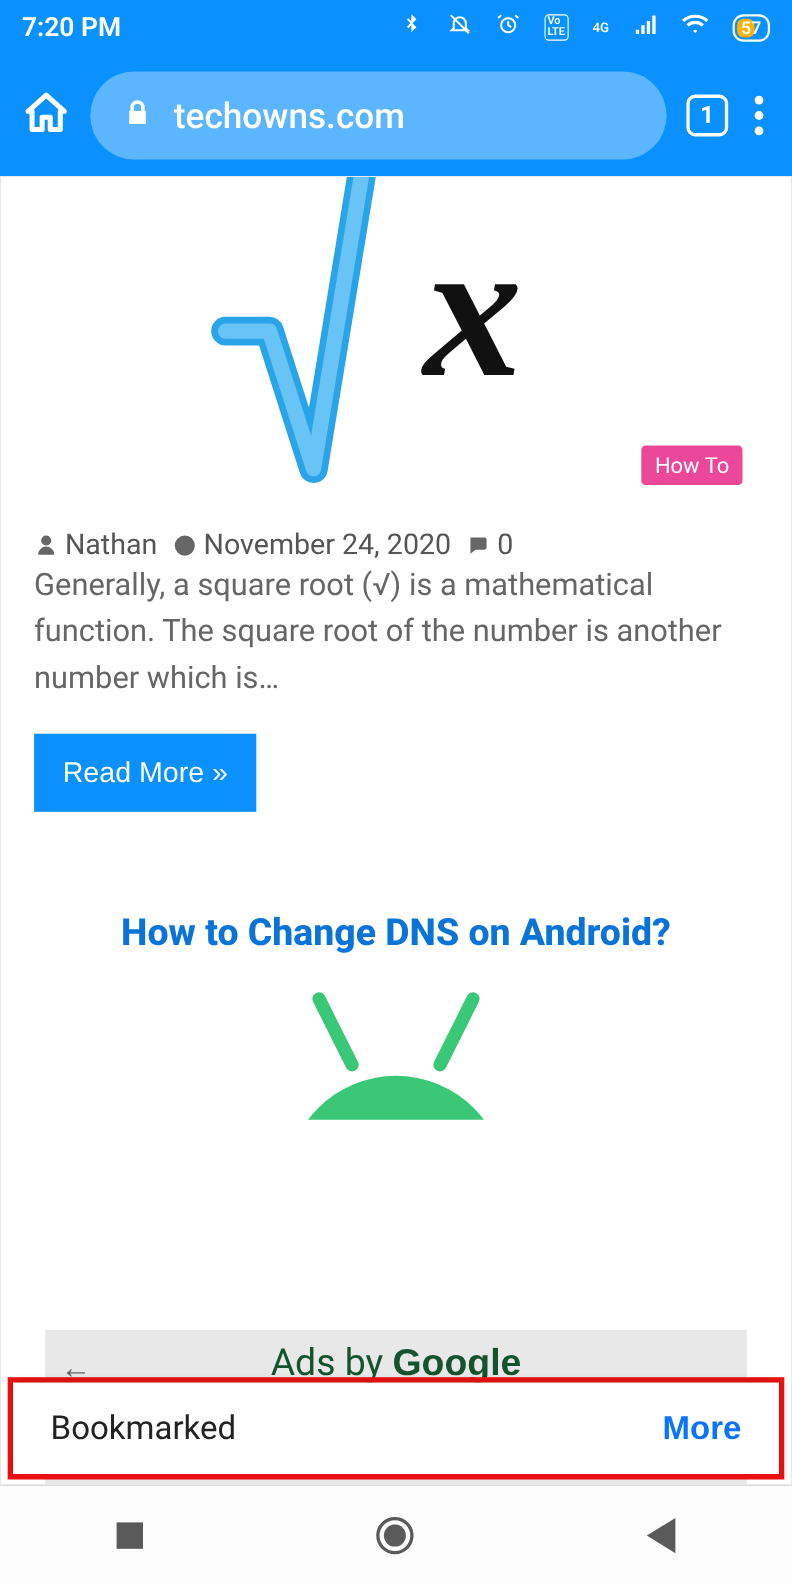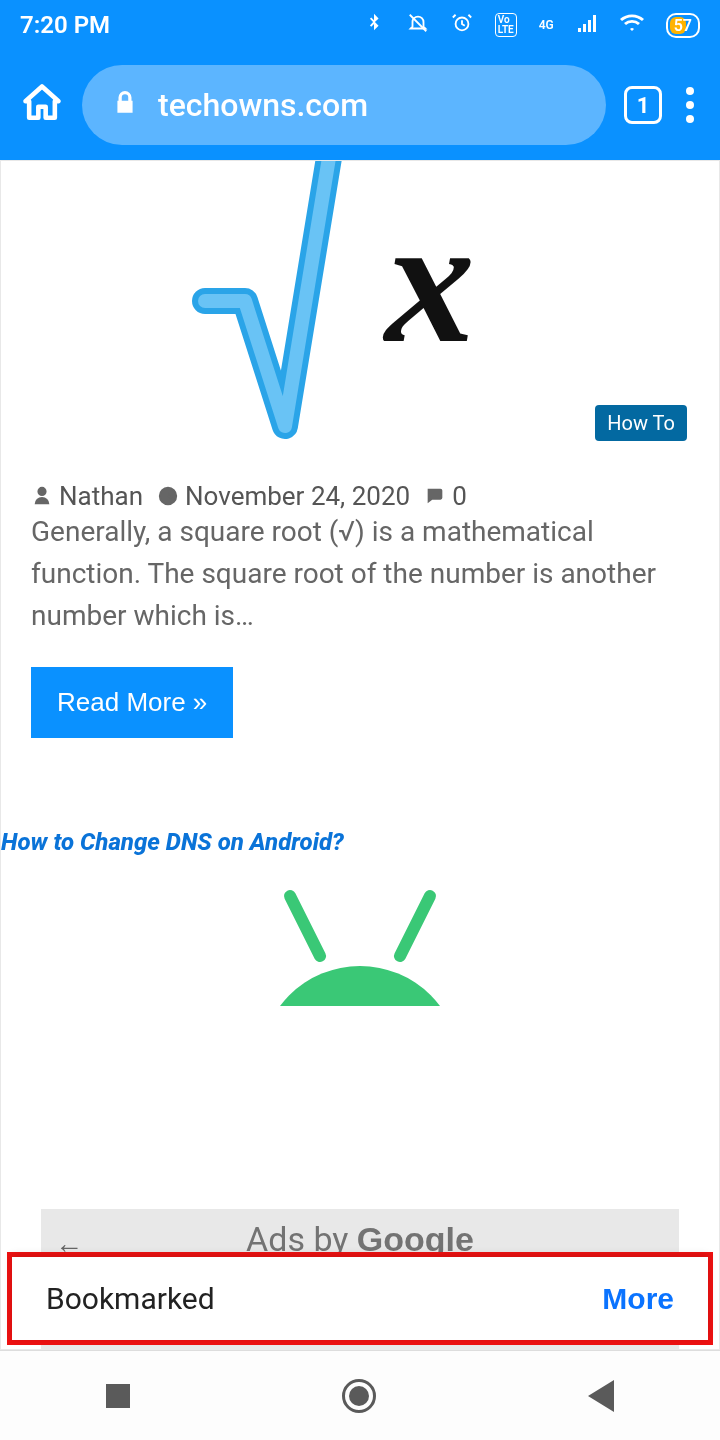--- a/index.html
+++ b/index.html
@@ -13,32 +13,32 @@
   .home-icon svg { width: 44px; height: 44px; fill: #fff; }
   .urlpill { flex: 1; height: 80px; background: #5cb5ff; border-radius: 40px; display: flex; align-items: center; padding: 0 30px; gap: 20px; }
   .lock svg{width:26px;height:32px;fill:#fff;}
   .url { color: #fff; font-size: 32px; font-weight: 500; }
   .tabcount { width: 38px; height: 38px; border: 3px solid #fff; border-radius: 8px; display: flex; align-items: center; justify-content: center; color: #fff; font-size: 22px; font-weight: 700; }
   .kebab { display: flex; flex-direction: column; gap: 6px; padding: 6px; }
   .kebab span { width: 8px; height: 8px; background: #fff; border-radius: 50%; }
   .content { position: relative; height: calc(1440px - 50px - 110px - 90px); overflow: hidden; background:#fff; border:1px solid #e8e8e8;}
   .hero { position: relative; height: 300px; display: flex; align-items: flex-start; justify-content: center; }
   .hero svg { margin-top:-10px; }
-  .catbadge { position: absolute; right: 32px; bottom: 20px; background: #0369a1; color: #fff; font-size: 20px; padding: 6px 12px; border-radius: 4px; }
+  .catbadge { position: absolute; right: 44px; bottom: 20px; background: #ec4899; color: #fff; font-size: 20px; padding: 6px 12px; border-radius: 4px; }
   .meta { display: flex; align-items: center; gap: 14px; padding: 0 30px; color: #555; font-size: 26px; margin-top: 20px; }
   .meta .ico{display:inline-flex;align-items:center;gap:6px;}
   .meta svg{width:22px;height:22px;fill:#666;}
   h1.title { font-size: 44px; font-weight: 800; color: #222; padding: 14px 30px 20px; line-height: 1.25; }
   .excerpt { font-size: 28px; color: #666; padding: 0 30px; line-height: 1.5; }
   .readmore { display: inline-block; margin: 30px; background: #0a91ff; color: #fff; font-size: 26px; padding: 20px 26px; border: none; }
-  .nextlink { color: #0a73d8; font-size: 24px; font-weight: 800; margin-top: 60px; font-style: italic; }
+  .nextlink { text-align: center; color: #0a73d8; font-size: 34px; font-weight: 800; margin-top: 60px; }
   .android-wrap{display:flex;justify-content:center;margin-top:30px;position:relative;height:120px;overflow:hidden;}
   .adbox{position:absolute;left:40px;right:40px;bottom:0;top:auto;background:rgba(230,230,230,0.9);padding:10px 14px 20px;}
   .ad-back{position:absolute;left:14px;top:18px;font-size:28px;color:#666;}
-  .adtitle{text-align:center;color:#737373;font-size:34px;}
+  .adtitle{text-align:center;color:#14532d;font-size:34px;}
   .adtitle .g{font-weight:700;font-family:'Product Sans',Arial;}
   .stopad{margin:10px auto 0;display:block;background:#4f7fd6;color:#fff;border:none;font-size:28px;padding:14px 80px;text-decoration:underline;width:80%;}
   .snackwrap{position:absolute;left:6px;right:6px;bottom:4px;border:5px solid #e11;}
   .snack{background:#fff;display:flex;align-items:center;justify-content:space-between;padding:24px 34px;box-shadow:0 -2px 8px rgba(0,0,0,0.15);}
   .snack .msg{font-size:30px;color:#222;}
   .snack .act{font-size:30px;color:#0a73ff;font-weight:600;background:none;border:none;}
   .navbar{height:90px;background:#fdfdfd;display:flex;align-items:center;justify-content:space-around;border-top:1px solid #ddd;}
   .navbar .sq{width:24px;height:24px;background:#5a5a5a;}
   .navbar .circ{width:34px;height:34px;border:3px solid #5a5a5a;border-radius:50%;position:relative;}
   .navbar .circ::after{content:"";position:absolute;inset:4px;background:#5a5a5a;border-radius:50%;}

